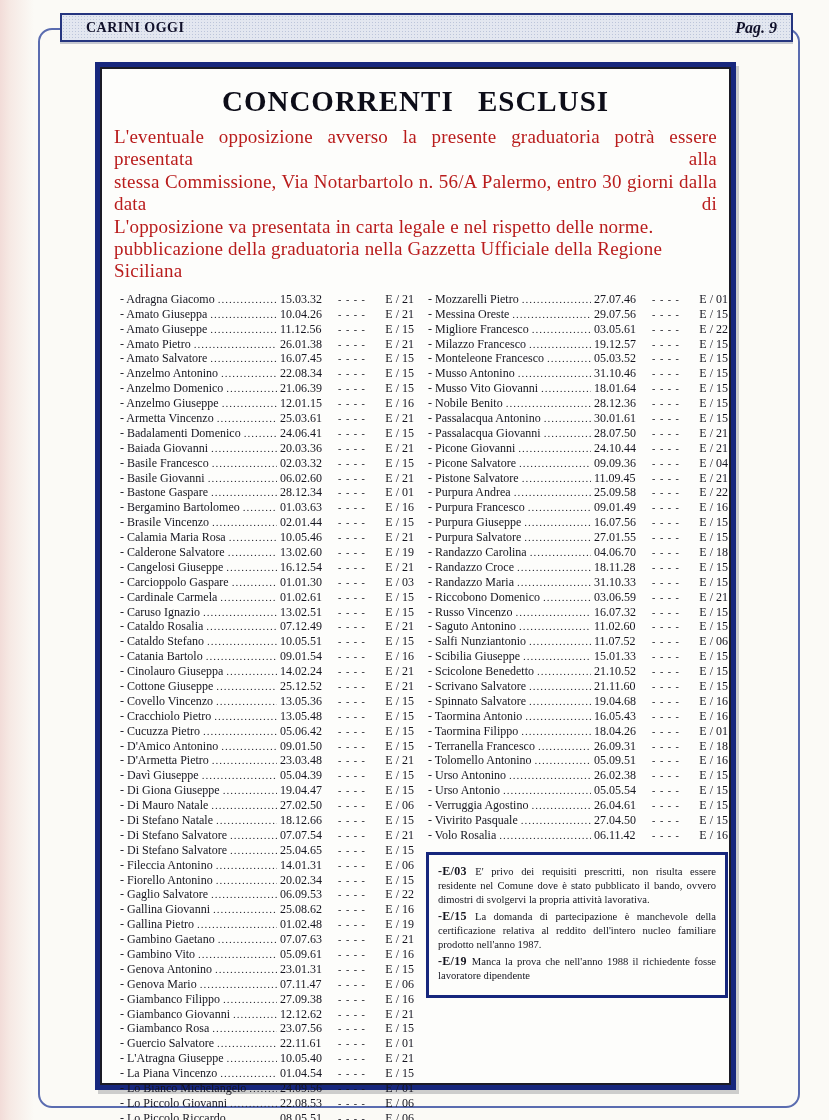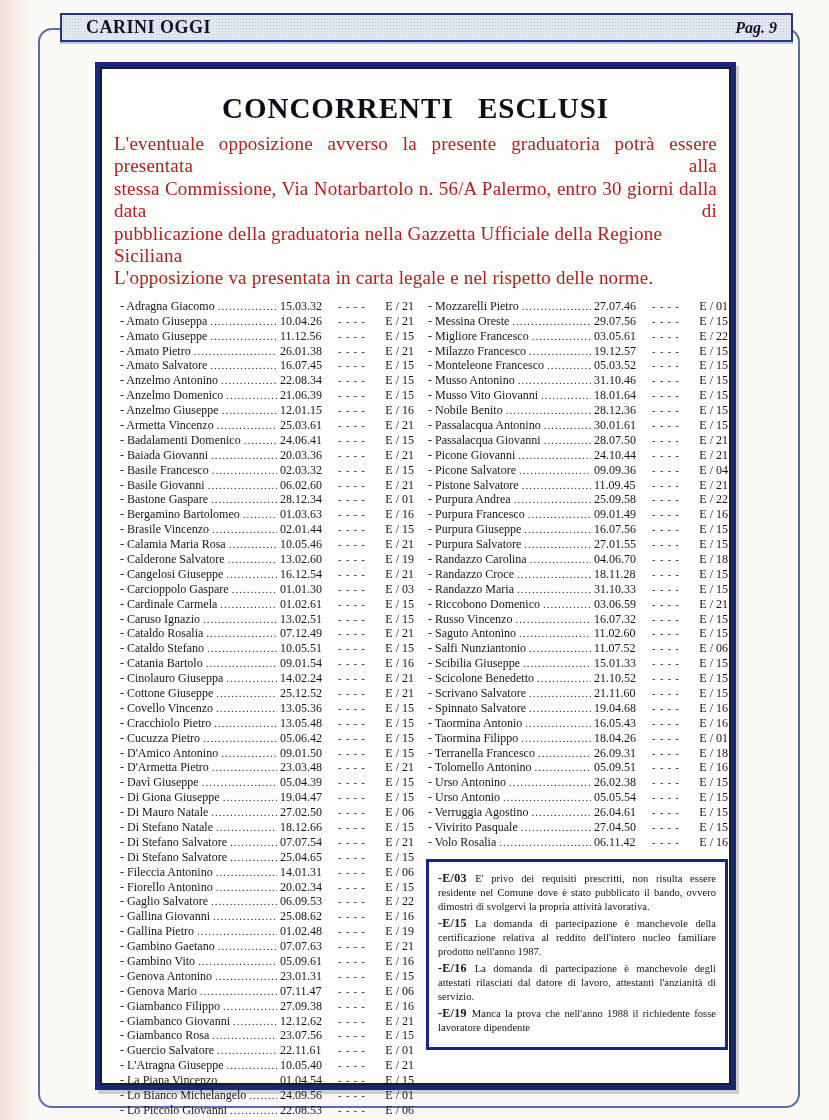--- a/index.html
+++ b/index.html
@@ -22,30 +22,30 @@
   .masthead{
     position:absolute; left:60px; top:13px; width:733px; height:29px;
     background-color:#e3e7f0;
     background-image:radial-gradient(#bcc5da 0.8px, transparent 0.9px);
     background-size:3px 3px;
     border:2px solid #25357f;
     display:flex; align-items:center; justify-content:space-between;
     padding:0 14px 0 24px;
     box-shadow:0 2px 0 rgba(40,50,100,.25);
   }
-  .masthead .np-title{ font-weight:bold; font-size:18px; letter-spacing:.5px; color:#10102a; }
+  .masthead .np-title{ font-weight:bold; font-size:14px; letter-spacing:.5px; color:#10102a; }
   .masthead .pg{ font-weight:bold; font-size:16px; color:#10102a;font-style:italic; }
 
   
   .content-box{
     position:absolute; left:95px; top:62px; width:641px; height:1028px;
     border:5px solid #17277d;
     box-shadow:inset 0 0 0 2px #1b1b25, 3px 4px 0 rgba(120,120,125,.35);
     background:#fdfdfb;
-    padding:21px 12px 8px 12px;
+    padding:14px 12px 8px 12px;
   }
   h1.article-title{
     text-align:center; font-size:29px; font-weight:bold;
     letter-spacing:1px; word-spacing:16px; color:#0d0d18;
     margin-top:4px;
   }
   .intro{ margin-top:8px; padding:0 2px; }
   .intro .iline{
     font-weight:normal; font-size:19px; line-height:22.4px;
     color:#b91c1c; letter-spacing:.2px;
@@ -92,22 +92,22 @@
   <span class="np-title">CARINI OGGI</span>
   <span class="pg">Pag. 9</span>
 </div>
 
 <div class="content-box">
   <h1 class="article-title">CONCORRENTI ESCLUSI</h1>
 
   <div class="intro" id="intro">
       <div class="iline fill">L'eventuale opposizione avverso la presente graduatoria potrà essere presentata alla</div>
       <div class="iline fill">stessa Commissione, Via Notarbartolo n. 56/A  Palermo, entro 30 giorni dalla data di</div>
+      <div class="iline">L'opposizione va presentata in carta legale e nel rispetto delle norme.</div>
       <div class="iline">pubblicazione della graduatoria nella Gazzetta Ufficiale della Regione Siciliana</div>
-      <div class="iline">L'opposizione va presentata in carta legale e nel rispetto delle norme.</div>
     </div>
 
   <div class="columns">
     <div class="col left" id="col-left">
         <div class="row">
           <span class="nm">- Adragna Giacomo</span>
           <span class="lead"></span>
           <span class="dt">15.03.32</span>
           <span class="dash">- - - -</span>
           <span class="cd">E / 21</span>
@@ -785,19 +785,18 @@
             <span class="lead"></span>
             <span class="dt">06.11.42</span>
             <span class="dash">- - - -</span>
             <span class="cd">E / 16</span>
           </div>
         </div>
       <div class="motivation">
         <div id="motiv-items">
             <div class="mitem"><span class="mcode">-E/03 </span>E' privo dei requisiti prescritti, non risulta essere residente nel Comune dove è stato pubblicato il bando, ovvero dimostri di svolgervi la propria attività lavorativa.</div>
             <div class="mitem"><span class="mcode">-E/15 </span>La domanda di partecipazione è manchevole della certificazione relativa al reddito dell'intero nucleo familiare prodotto nell'anno 1987.</div>
-            <div class="mitem"><span class="mcode">-E/16 </span>La domanda di partecipazione è manchevole degli attestati rilasciati dal datore di lavoro, attestanti l'anzianità di servizio.</div>
             <div class="mitem"><span class="mcode">-E/19 </span>Manca la prova che nell'anno 1988 il richiedente fosse lavoratore dipendente</div>
           </div>
       </div>
     </div>
   </div>
 </div>
 
 </body></html>

